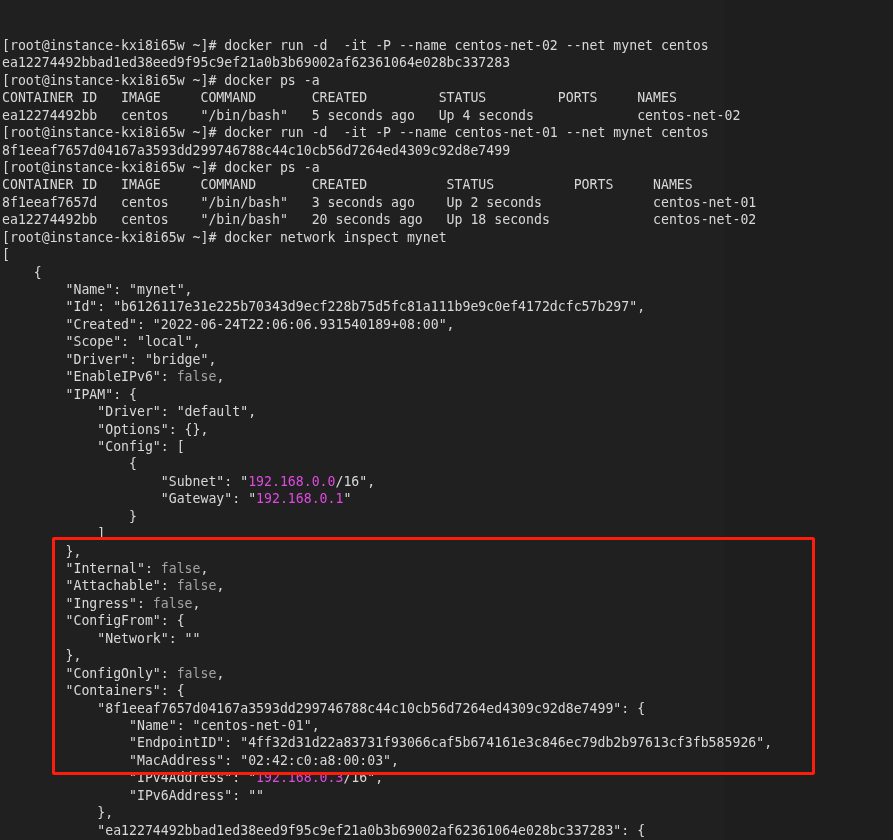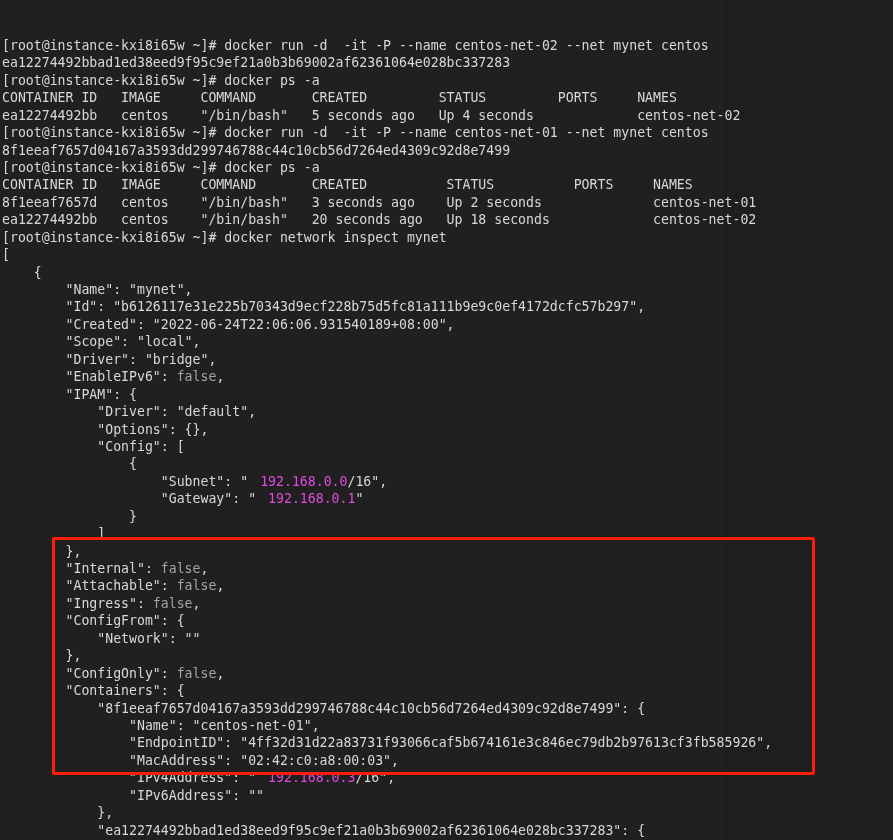--- a/index.html
+++ b/index.html
@@ -26,21 +26,21 @@
     white-space: pre;
     letter-spacing: 0px;
   }
   .line {
     height: 17.45px;
     white-space: pre;
     font-variant-ligatures: none;
   }
   .c-default { color: #d8d8d8; }
   .c-bool    { color: #e25c4b; }
-  .c-ip      { color: #e14ae1; margin-left: 12px; }
+  .c-ip      { color: #e14ae1; }
 
   #redbox {
     position: absolute;
     left: 52px;
     top: 537px;
     width: 763px;
     height: 238px;
     border: 3px solid #fd1d0b;
     box-sizing: border-box;
     pointer-events: none;

